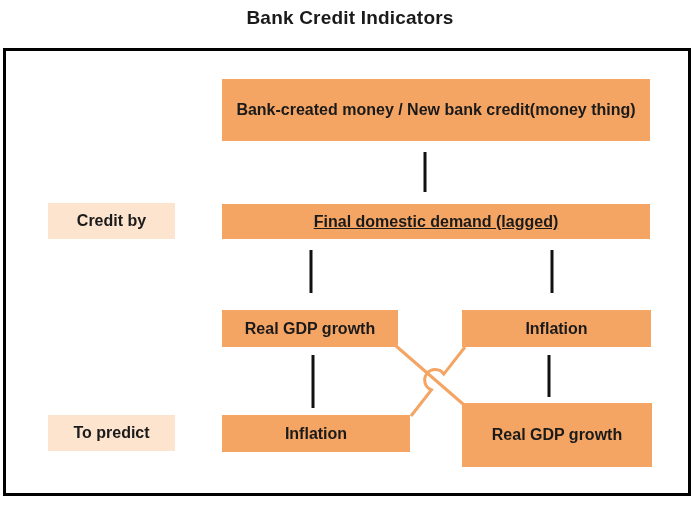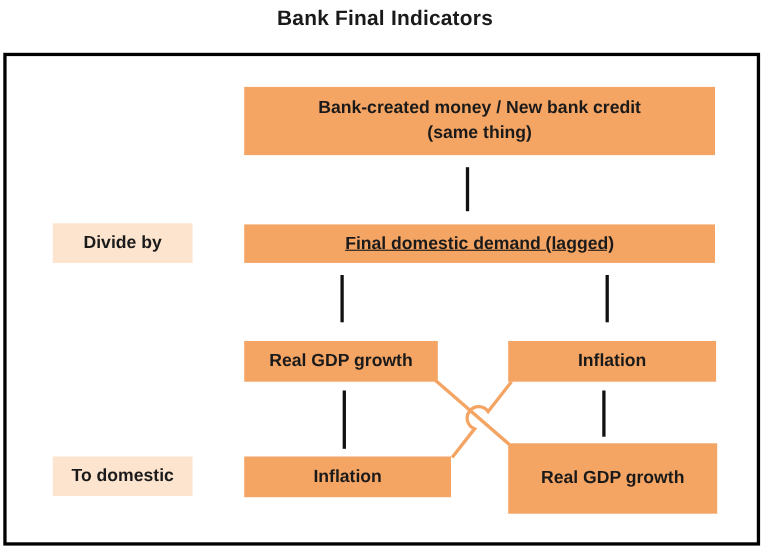--- a/index.html
+++ b/index.html
@@ -48,59 +48,59 @@
     text-align: center;
     box-sizing: border-box;
   }
   .obox {
     position: absolute;
     background: var(--box-orange, #F4A463);
     color: var(--text, #1a1a1a);
     font-size: 16px;
     font-weight: bold;
     display: flex;
-    flex-direction: column;
+    flex-direction: row;
     align-items: center;
     justify-content: center;
     text-align: center;
     line-height: 1.35;
     box-sizing: border-box;
   }
 </style>
 </head>
 <body>
 
 <div class="canvas">
 
-  <div class="title">Bank Final Indicators</div>
+  <div class="title">Bank Credit Indicators</div>
 
   <div class="frame"></div>
 
   <svg class="svg-layer" viewBox="0 0 700 508" width="700" height="508">
 
     <line x1="425" y1="152" x2="425" y2="192" class="black-line"></line>
     <line x1="311" y1="250" x2="311" y2="293" class="black-line"></line>
     <line x1="552" y1="250" x2="552" y2="293" class="black-line"></line>
     <line x1="313" y1="355" x2="313" y2="408" class="black-line"></line>
     <line x1="549" y1="355" x2="549" y2="397" class="black-line"></line>
 
     <line x1="396" y1="346" x2="463" y2="404" class="orange-line"></line>
     <path d="M 465 347 L 443.8 374.1 A 10.5 10.5 0 1 0 431.4 389.9 L 411 416" class="orange-line"></path>
   </svg>
 
   <div class="plabel" style="left:48px; top:203px; width:127px; height:36px;">
-    <span>Divide by</span>
+    <span>Credit by</span>
   </div>
   <div class="plabel" style="left:48px; top:415px; width:127px; height:36px;">
-    <span>To domestic</span>
+    <span>To predict</span>
   </div>
 
   <div class="obox" style="left:222px; top:79px; width:428px; height:62px;">
     <span>Bank-created money / New bank credit</span>
-    <span>(same thing)</span>
+    <span>(money thing)</span>
   </div>
 
   <div class="obox" style="left:222px; top:204px; width:428px; height:35px;text-decoration:underline;">
     <span>Final domestic demand (lagged)</span>
   </div>
 
   <div class="obox" style="left:222px; top:310px; width:176px; height:37px;">
     <span>Real GDP growth</span>
   </div>
 

